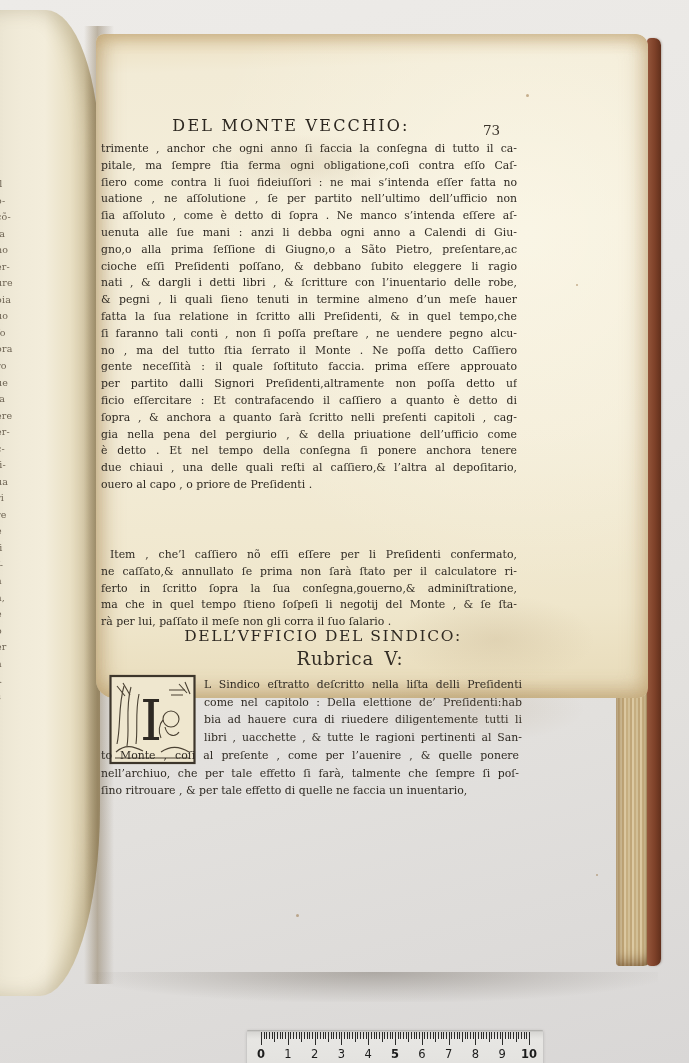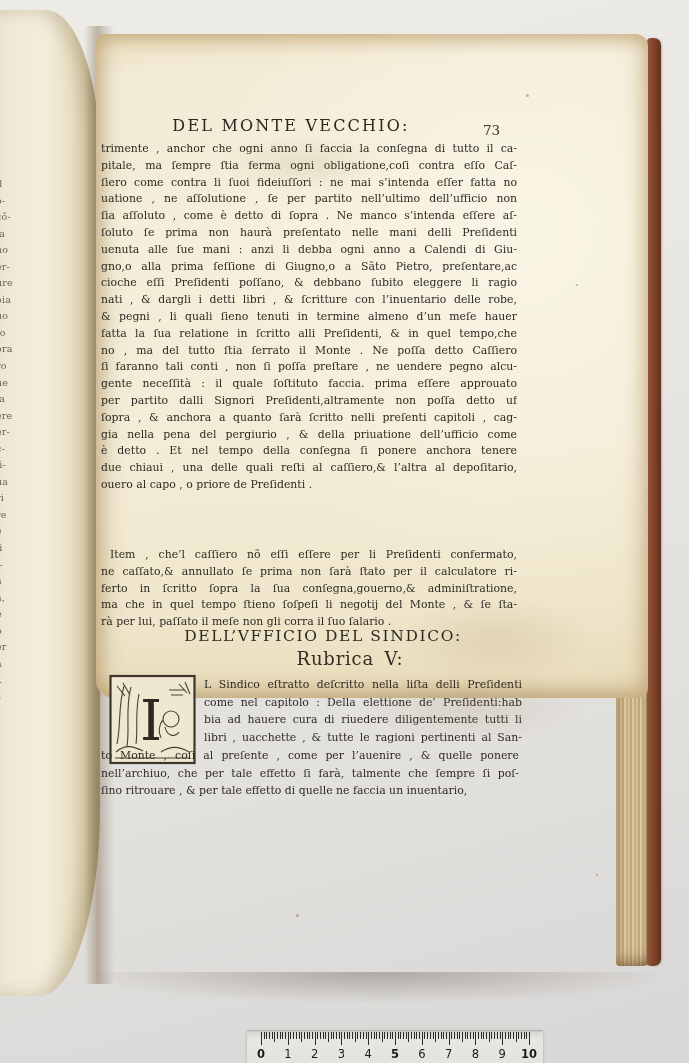--- a/index.html
+++ b/index.html
@@ -167,31 +167,31 @@
   </div>
   <div class="abs folio">73</div>
 
   <div class="abs tcol p1 endpara">
 
   <div class="tline">trimente , anchor che ogni anno ſi faccia la conſegna di tutto il ca-</div>
       <div class="tline">pitale, ma ſempre ſtia ferma ogni obligatione,coſi contra eſſo Caſ-</div>
       <div class="tline">ſiero come contra li ſuoi fideiuſſori : ne mai s’intenda eſſer fatta no</div>
       <div class="tline">uatione , ne aſſolutione , ſe per partito nell’ultimo dell’ufficio non</div>
       <div class="tline">ſia aſſoluto , come è detto di ſopra . Ne manco s’intenda eſſere aſ-</div>
-      <div class="tline">ſoluto ſe prima non haurà preſentato nelle mani delli Preſidenti</div>
       <div class="tline">uenuta alle ſue mani : anzi li debba ogni anno a Calendi di Giu-</div>
       <div class="tline">gno,o alla prima ſeſſione di Giugno,o a Sãto Pietro, preſentare,ac</div>
       <div class="tline">cioche eſſi Preſidenti poſſano, &amp; debbano ſubito eleggere li ragio</div>
       <div class="tline">nati , &amp; dargli i detti libri , &amp; ſcritture con l’inuentario delle robe,</div>
       <div class="tline">&amp; pegni , li quali ſieno tenuti in termine almeno d’un meſe hauer</div>
       <div class="tline">fatta la ſua relatione in ſcritto alli Preſidenti, &amp; in quel tempo,che</div>
+      <div class="tline">ſi faranno tali conti , non ſi poſſa preſtare , ne uendere pegno alcu-</div>
       <div class="tline">no , ma del tutto ſtia ſerrato il Monte . Ne poſſa detto Caſſiero</div>
-      <div class="tline">ſi faranno tali conti , non ſi poſſa preſtare , ne uendere pegno alcu-</div>
       <div class="tline">gente neceſſità : il quale ſoſtituto faccia. prima eſſere approuato</div>
       <div class="tline">per partito dalli Signori Preſidenti,altramente non poſſa detto uf</div>
+      <div class="tline">ficio eſſercitare : Et contrafacendo il caſſiero a quanto è detto di</div>
       <div class="tline">ſopra , &amp; anchora a quanto ſarà ſcritto nelli preſenti capitoli , cag-</div>
       <div class="tline">gia nella pena del pergiurio , &amp; della priuatione dell’ufficio come</div>
       <div class="tline">è detto . Et nel tempo della conſegna ſi ponere anchora tenere</div>
       <div class="tline">due chiaui , una delle quali reſti al caſſiero,&amp; l’altra al depoſitario,</div>
       <div class="tline">ouero al capo , o priore de Preſidenti .</div>
     </div>
 
   <div class="abs tcol p2 endpara" style="top:513px;">
 
   <div class="tline">Item , che’l caſſiero nõ eſſi eſſere per li Preſidenti confermato,</div>

